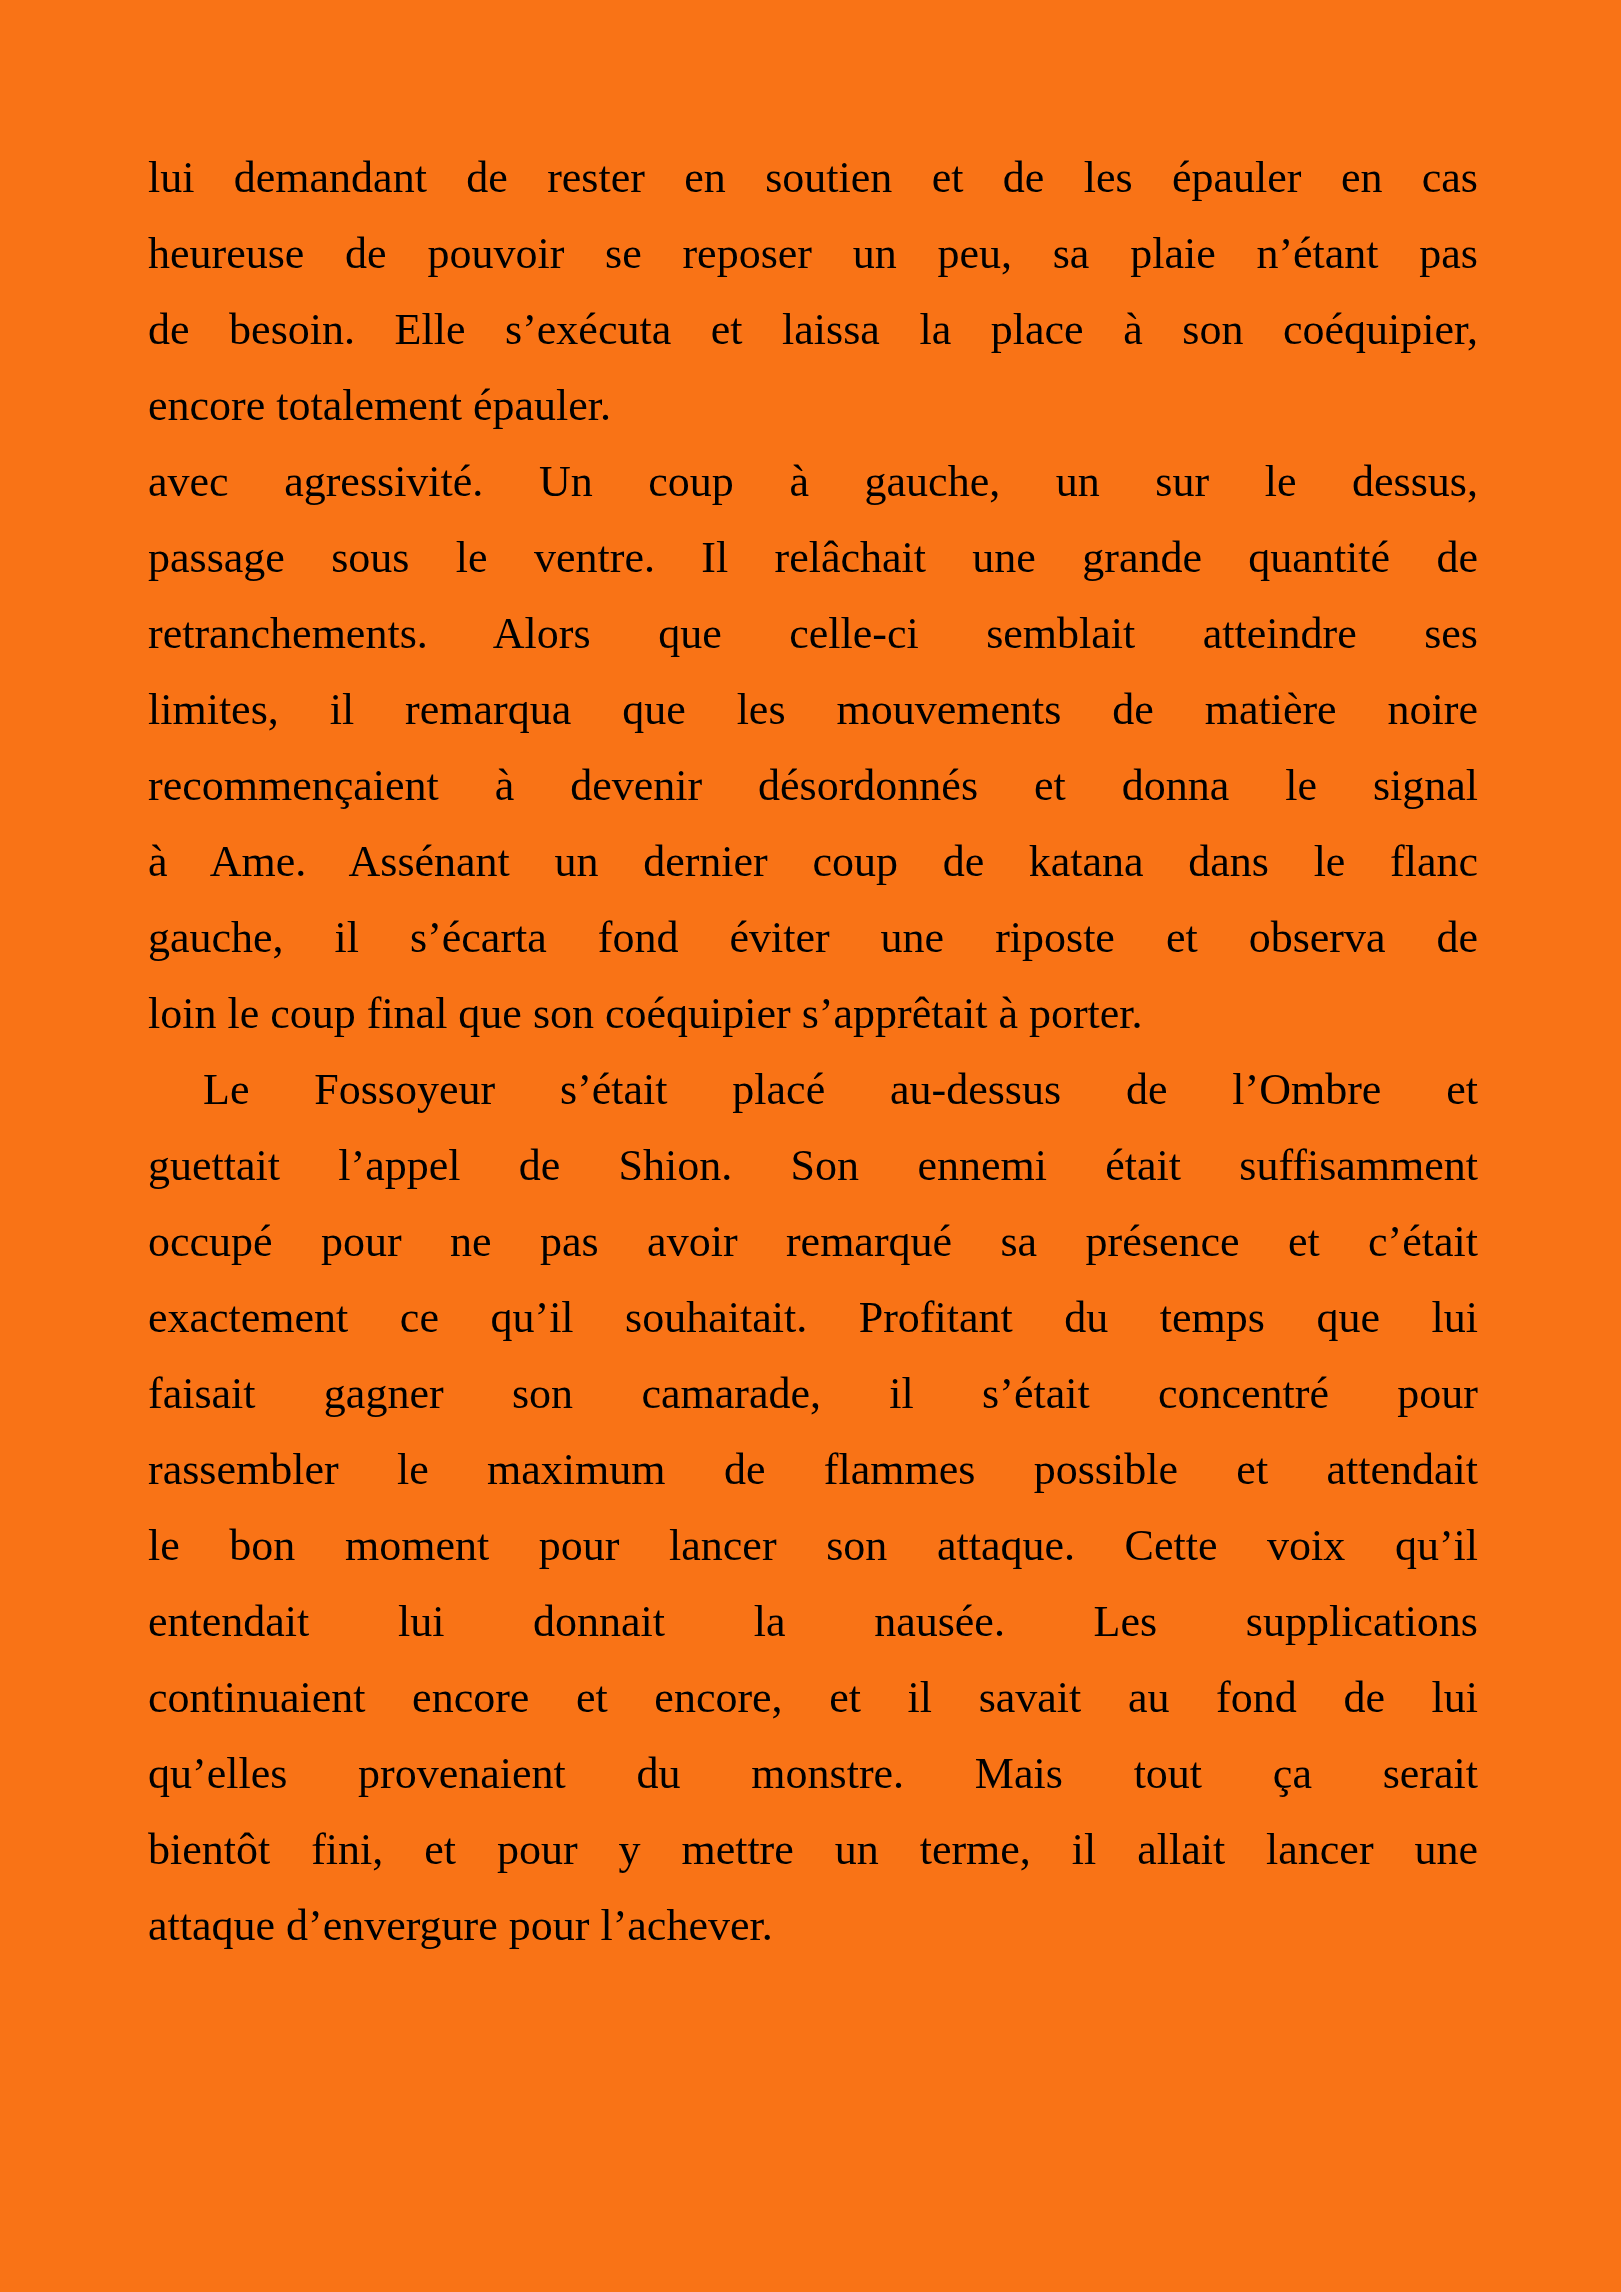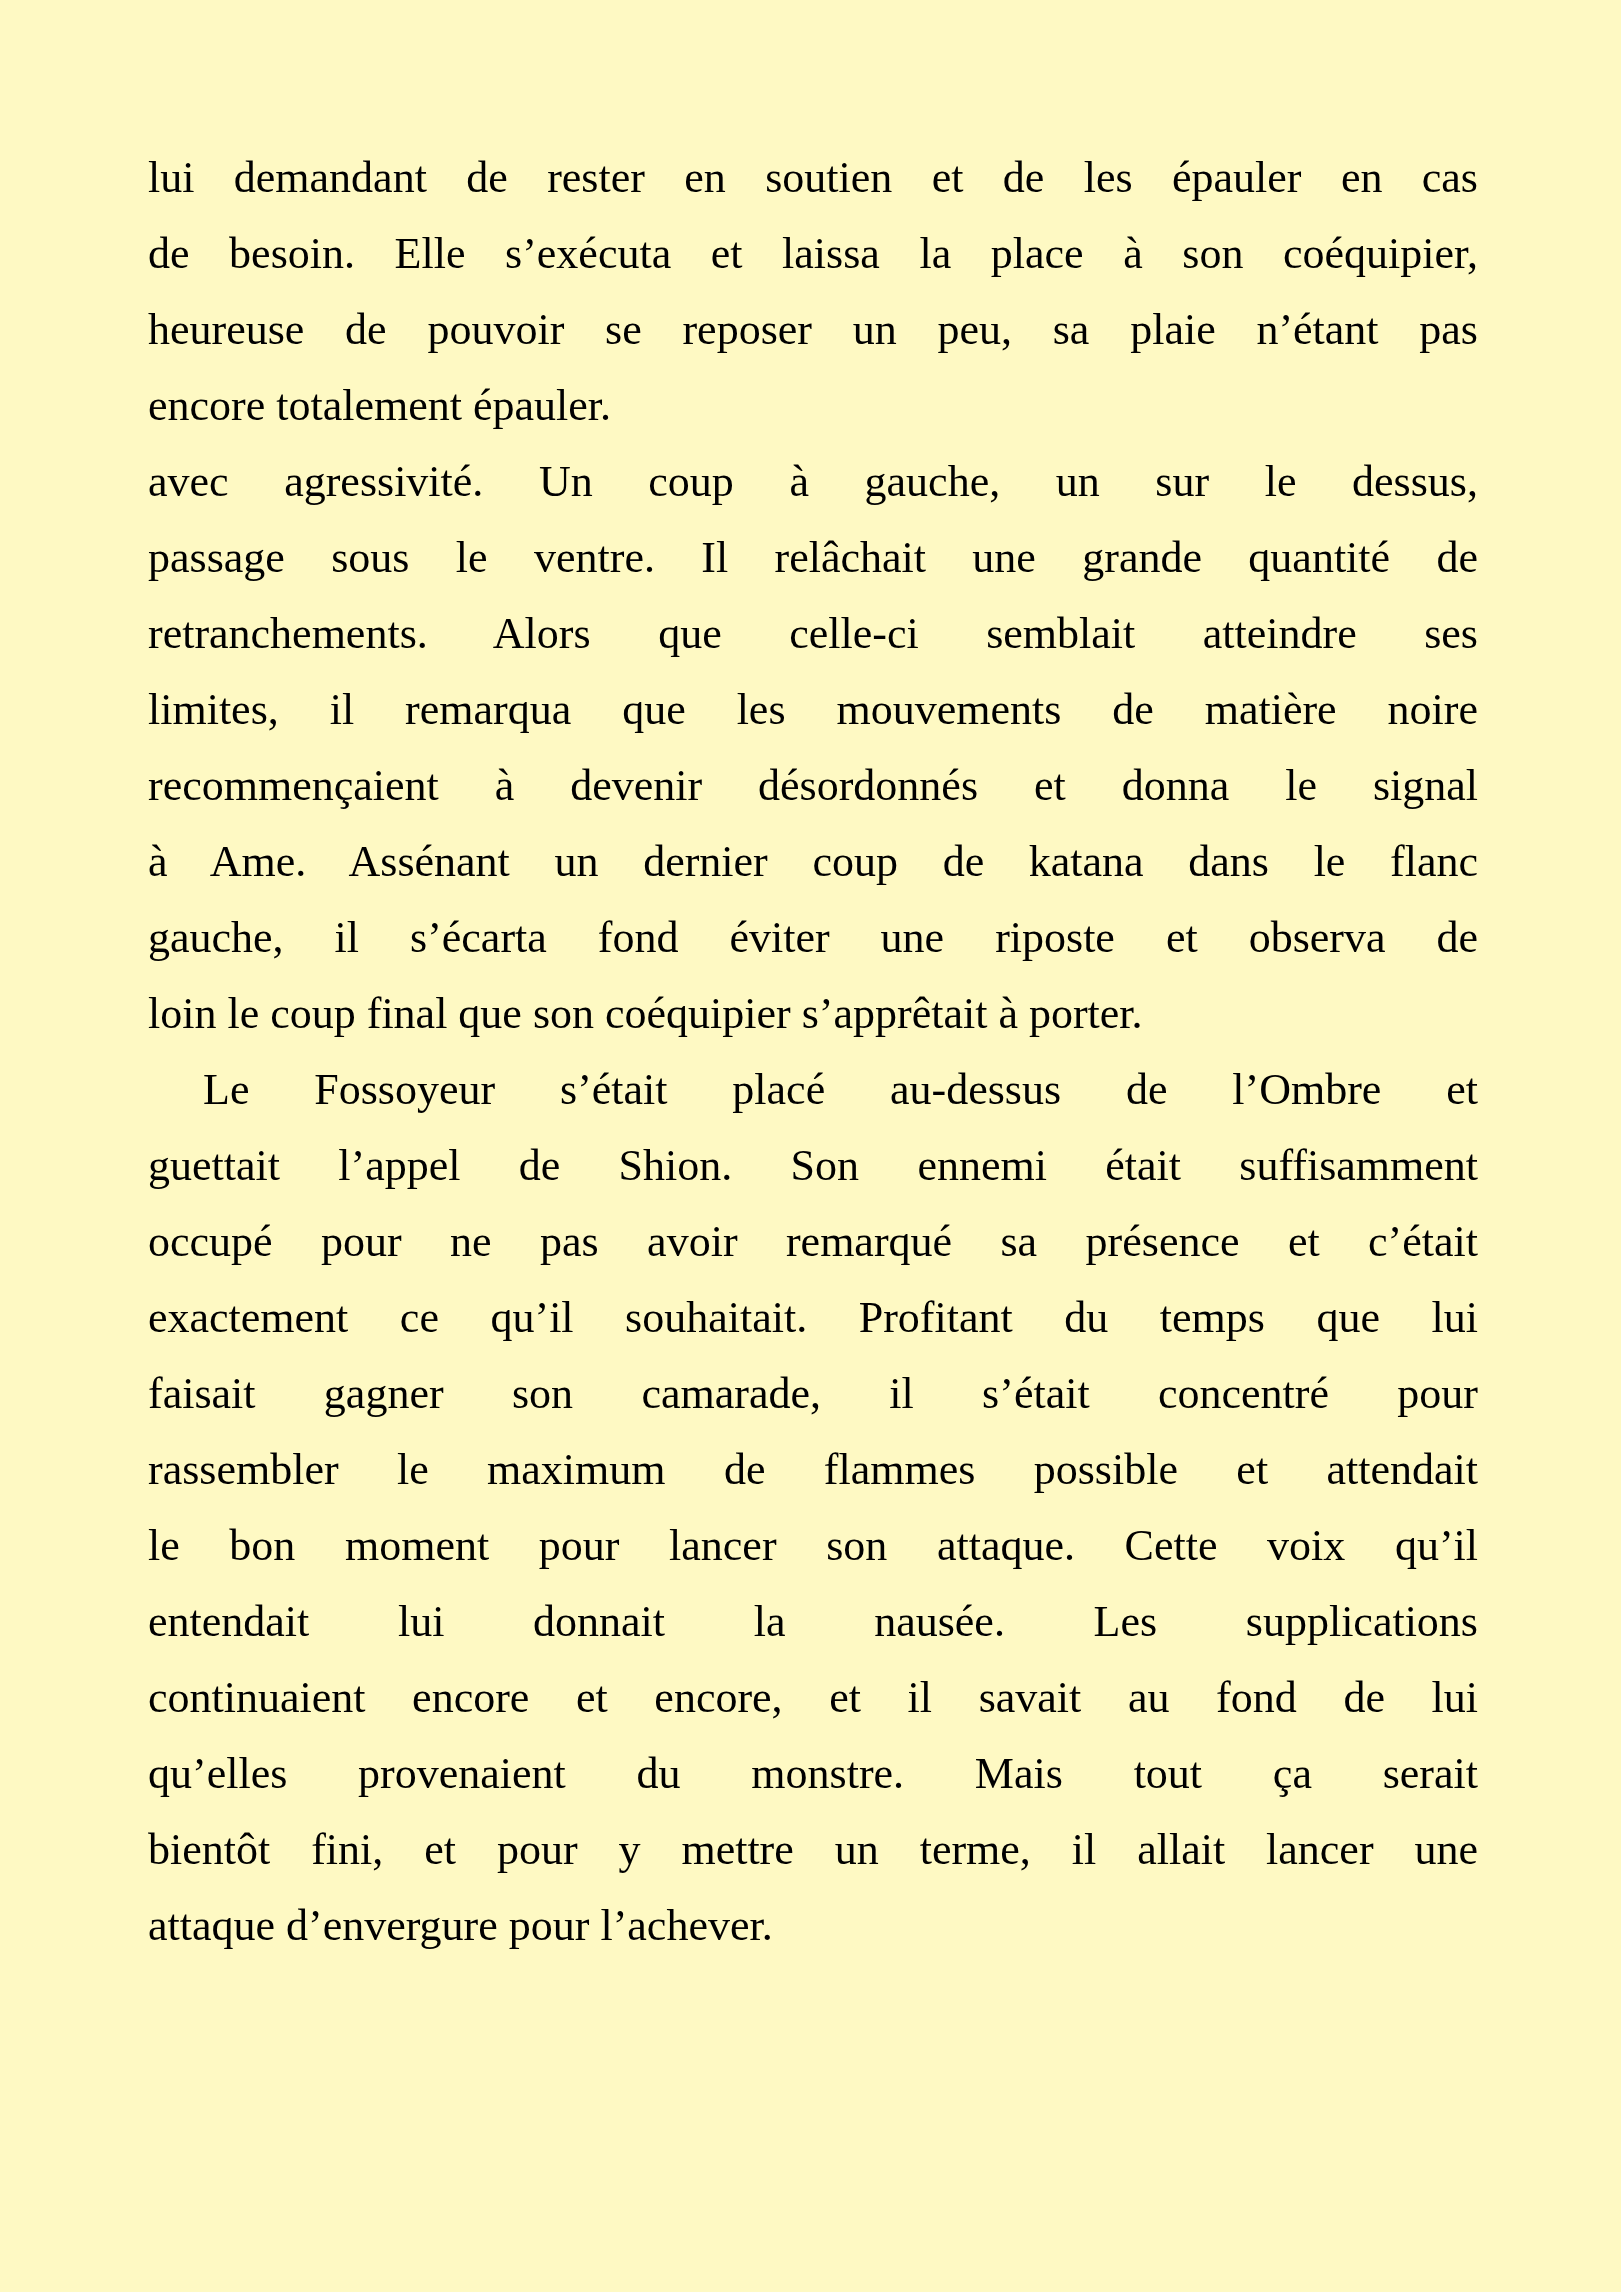--- a/index.html
+++ b/index.html
@@ -4,21 +4,21 @@
 <style>
   html, body {
     margin: 0;
     padding: 0;
     background: #ffffff;
   }
   .page {
     position: relative;
     width: 1621px;
     height: 2293px;
-    background: #fef9c3;
+    background: #f97316;
     overflow: hidden;
   }
   .text-block {
     position: absolute;
     left: 148px;
     top: 140px;
     width: 1330px;
   }
   .line {
     font-family: "Liberation Serif", "DejaVu Serif", serif;
@@ -37,22 +37,22 @@
   }
 </style>
 </head>
 <body>
 
 <div class="page">
   <div class="text-block">
 
     <div class="paragraph">
       <div class="line">lui demandant de rester en soutien et de les épauler en cas</div>
+      <div class="line">heureuse de pouvoir se reposer un peu, sa plaie n’étant pas</div>
       <div class="line">de besoin. Elle s’exécuta et laissa la place à son coéquipier,</div>
-      <div class="line">heureuse de pouvoir se reposer un peu, sa plaie n’étant pas</div>
       <div class="line last">encore totalement épauler.</div>
     </div>
 
     <div class="paragraph">
       <div class="line">avec agressivité. Un coup à gauche, un sur le dessus,</div>
       <div class="line">passage sous le ventre. Il relâchait une grande quantité de</div>
       <div class="line">retranchements. Alors que celle-ci semblait atteindre ses</div>
       <div class="line">limites, il remarqua que les mouvements de matière noire</div>
       <div class="line">recommençaient à devenir désordonnés et donna le signal</div>
       <div class="line">à Ame. Assénant un dernier coup de katana dans le flanc</div>

